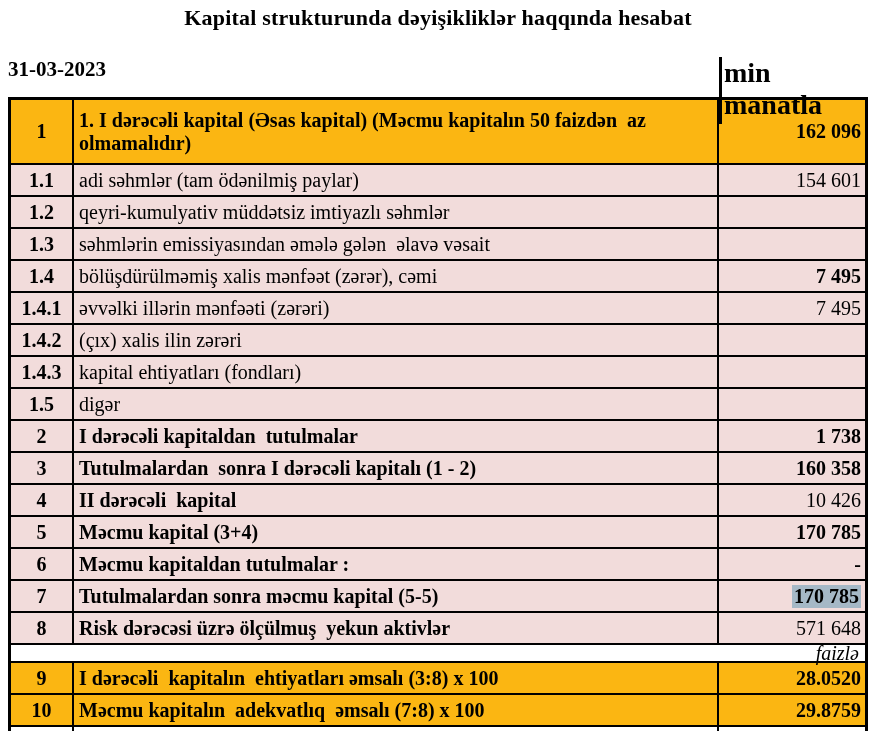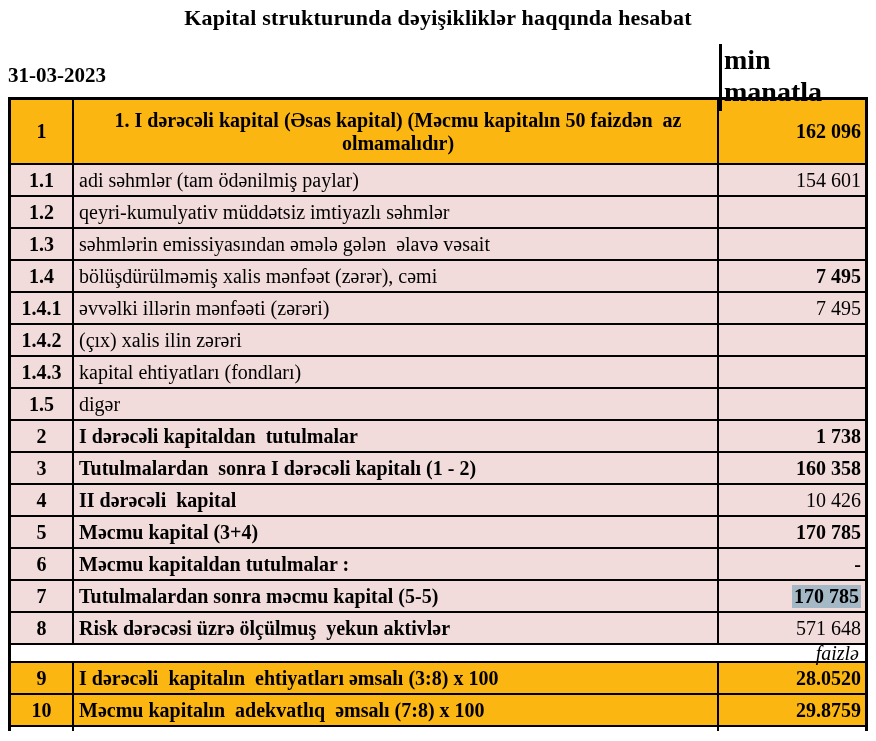--- a/index.html
+++ b/index.html
@@ -7,40 +7,40 @@
   body {
     width:876px; height:741px; overflow:hidden;
     font-family:"Liberation Serif", serif;
     color:#000;
   }
   .page { width:876px; height:741px; overflow:hidden; background:#fff; }
 
   .title-wrap { height:57px; padding-top:5px; text-align:center; }
   .title { font-size:22px; font-weight:bold; letter-spacing:0.2px; }
 
-  .date-row { height:40px; margin:0 8px; display:flex; align-items:center; }
+  .date-row { height:40px; margin:0 8px; display:flex; align-items:flex-start; }
   .date-cell { flex:1; display:flex; align-items:flex-end; padding-bottom:3px; }
   .date-text { font-size:21px; font-weight:bold; }
   .unit-cell { width:149px; border-left:3px solid #000; display:flex;
                align-items:flex-end; justify-content:flex-end;
                padding:0 2px 3px 2px; }
   .unit-text { font-size:28px; font-weight:bold; }
 
   .tbl { margin:0 8px; width:860px; border:3px solid #000; border-bottom:none; }
   .row { display:flex; align-items:stretch; border-top:2px solid #000; }
   .row:first-child { border-top:none; }
   .row { height:32px; }
   .row.tall { height:63px; }
   .row.pct { height:18px; }
   .row.stub { height:6px; }
 
   .c-num { width:61px; display:flex; align-items:center; justify-content:center;
            font-weight:bold; font-size:20px; }
   .c-label { flex:1; border-left:2px solid #000; display:flex; align-items:center;
-             padding-left:5px; font-size:20px; white-space:pre-wrap; line-height:1.15;text-align:center; }
+             padding-left:5px; font-size:20px; white-space:pre-wrap; line-height:1.15; }
   .c-val { width:148px; border-left:2px solid #000; display:flex; align-items:center;
            justify-content:flex-end; padding-right:4px; font-size:20px; }
   .b { font-weight:bold; }
 
   .orange { background:#fbb612; }
   .pink   { background:#f2dcdb; }
   .white  { background:#ffffff; }
 
   .row.pct .c-full { flex:1; display:flex; align-items:center; justify-content:flex-end;
                      padding-right:6px; font-size:20px; font-style:italic; }

